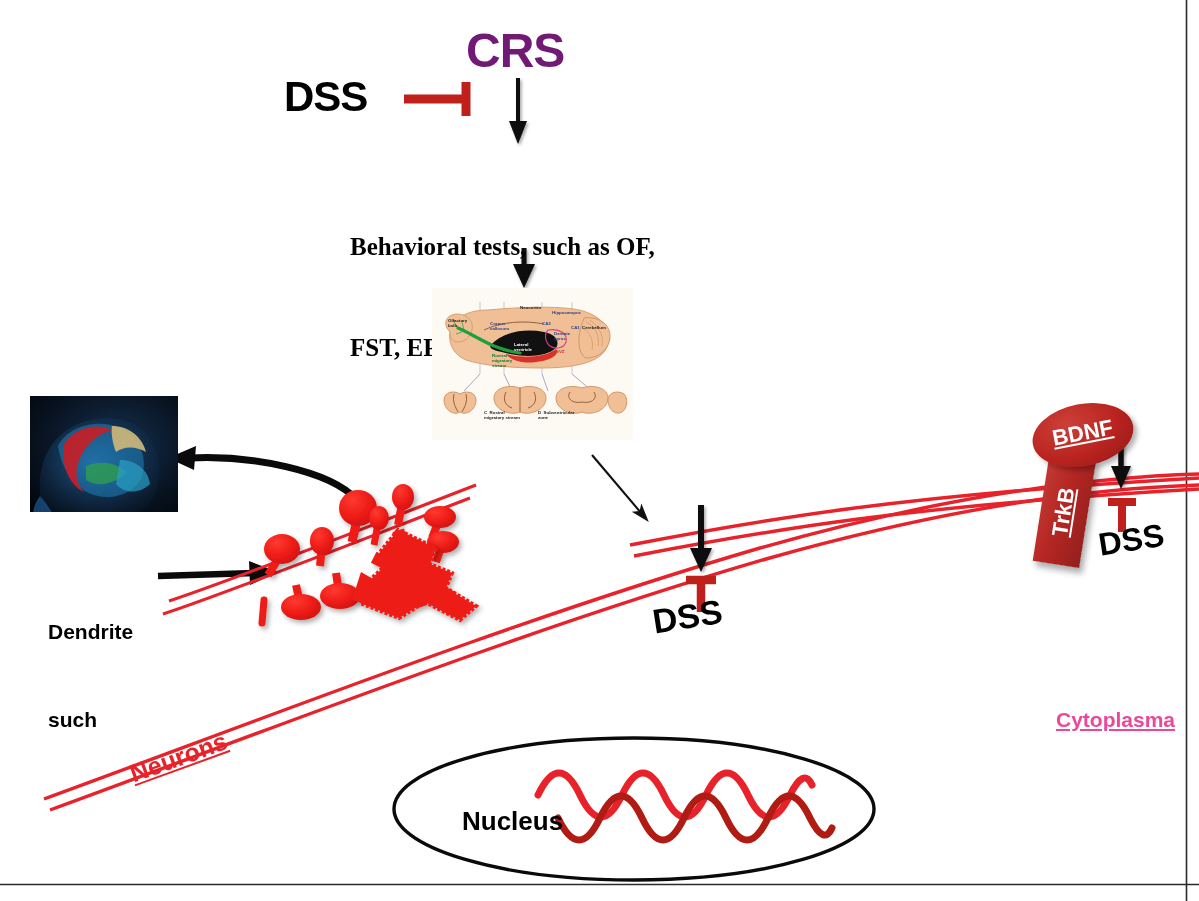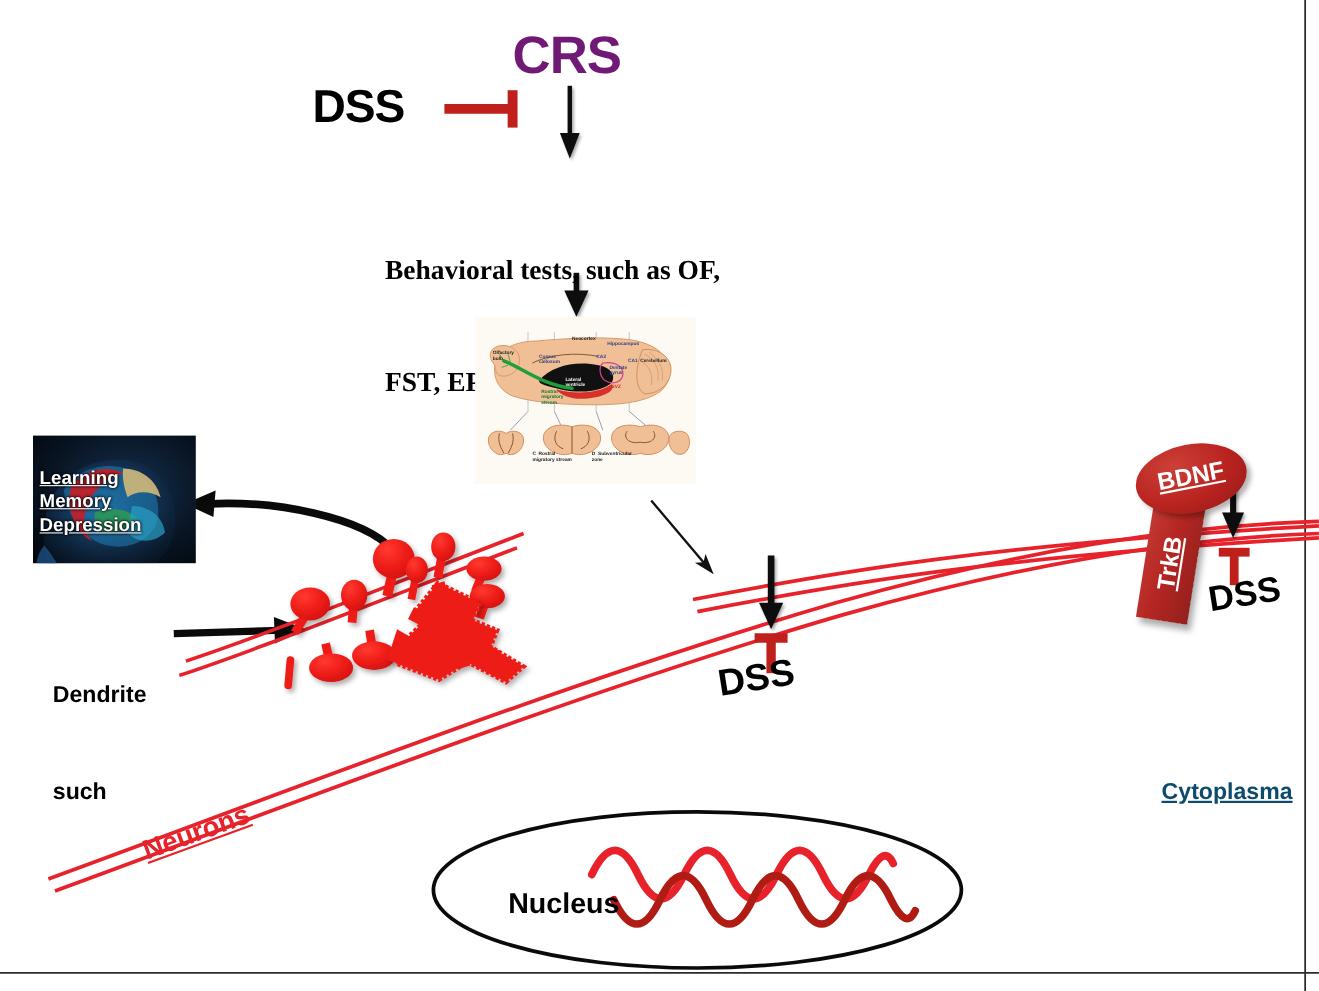--- a/index.html
+++ b/index.html
@@ -39,21 +39,21 @@
     line-height:1.4;
   }
   .nucleus-lbl{
     left:462px;top:806px;
     font-family:"Liberation Sans",sans-serif;
     font-weight:bold;font-size:26px;color:#000;
   }
   .cytoplasma-lbl{
     left:1056px;top:708px;
     font-family:"Liberation Sans",sans-serif;
-    font-weight:bold;font-size:21px;color:#0c4a6e;
+    font-weight:bold;font-size:21px;color:#ec4899;
     text-decoration:underline;
   }
   .neurons-lbl{
     left:126px;top:761px;
     font-family:"Liberation Sans",sans-serif;
     font-weight:bold;font-size:25px;color:#E8222A;
     text-decoration:underline;
     transform:rotate(-20deg);transform-origin:left top;
   }
   .dss-glur{
@@ -318,25 +318,20 @@
         </radialGradient>
       </defs>
       <path d="M20,118 C12,88 14,54 38,34 C60,15 98,12 118,30 C138,48 140,78 128,100 C120,112 110,118 100,118 Z" fill="url(#hg)" opacity="0.9"></path>
       <path d="M34,46 C44,26 74,18 96,28 C116,37 124,58 118,76 C112,92 92,100 74,96 C54,92 38,72 34,46 Z" fill="#1f7fb8" opacity="0.55"></path>
       <path d="M40,44 C50,28 72,22 88,30 C74,34 62,44 56,58 C50,72 52,84 60,92 C46,86 36,64 40,44 Z" fill="#c42027" opacity="0.92"></path>
       <path d="M88,26 C104,26 118,36 122,52 C112,46 100,46 92,52 C86,36 88,26 88,26 Z" fill="#c8b37a" opacity="0.95"></path>
       <path d="M62,66 C76,60 92,62 102,72 C92,84 74,88 62,80 Z" fill="#2e9e4f" opacity="0.8"></path>
       <path d="M96,60 C112,60 124,70 126,84 C116,94 100,94 92,84 Z" fill="#2aa0c4" opacity="0.7"></path>
       <path d="M16,96 C10,104 8,112 10,118 L32,118 C26,110 22,102 16,96 Z" fill="#1a4f82" opacity="0.8"></path>
     </svg>
-    <div class="brain-text">
-      <span>Learning</span>
-      <span>Memory</span>
-      <span>Depression</span>
-    </div>
   </div>
 
   <div class="ratbrainbox">
     <svg viewBox="0 0 201 152" width="201" height="152">
       <rect x="0" y="0" width="201" height="152" fill="#fdfaf4"></rect>
 
       <g stroke="#aab0c8" stroke-width="0.8" opacity="0.85">
         <line x1="48" y1="14" x2="48" y2="86"></line>
         <line x1="72" y1="14" x2="72" y2="86"></line>
         <line x1="110" y1="14" x2="110" y2="86"></line>

